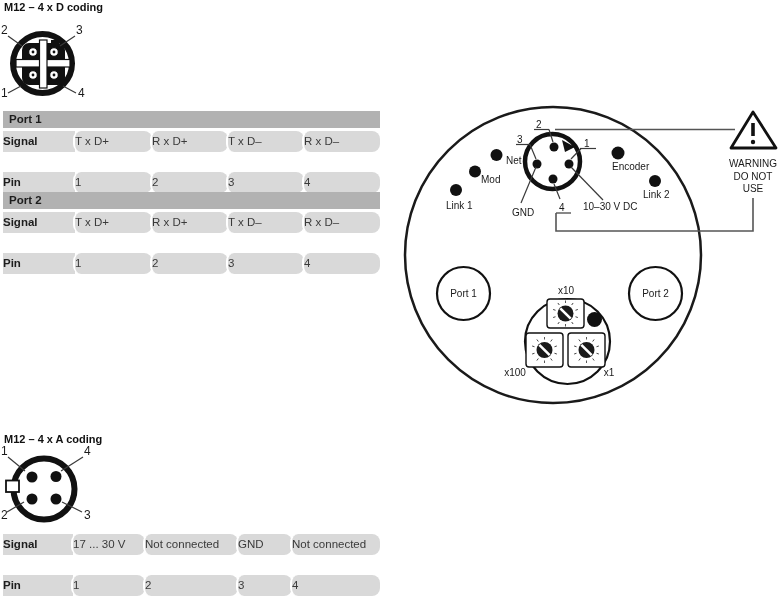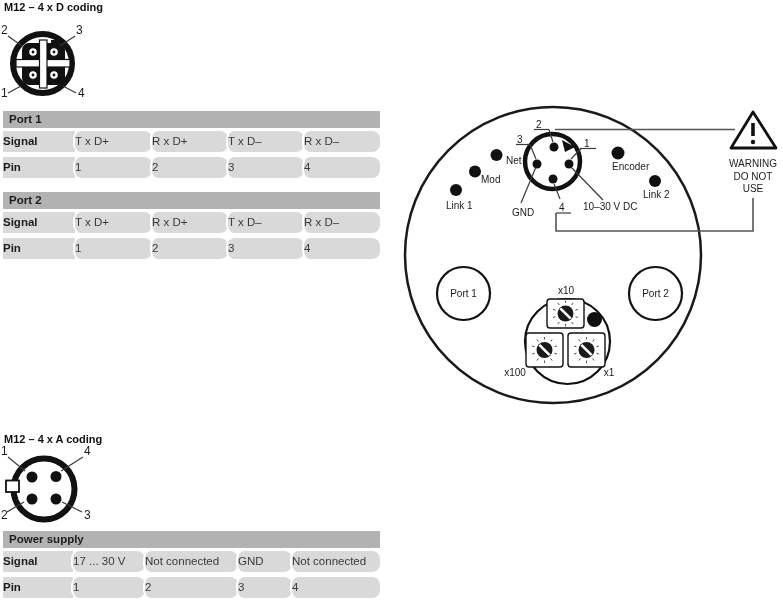--- a/index.html
+++ b/index.html
@@ -3,21 +3,21 @@
 <meta charset="utf-8">
 <style>
   html,body{margin:0;padding:0;background:#fff;}
   body{width:783px;height:600px;position:relative;overflow:hidden;
        font-family:"Liberation Sans",sans-serif;color:#1a1a1a;}
   .abs{position:absolute;}
   .section-title{font-size:11px;font-weight:bold;color:#111;white-space:nowrap;}
   .tbl{position:absolute;left:3px;width:377px;}
   .tbl-header{height:17px;line-height:17px;background:#b2b2b2;font-weight:bold;
               font-size:11.5px;padding-left:6px;color:#1d1d1d;}
-  .tbl-row{display:grid;margin-top:5px;background:#fff;}
+  .tbl-row{display:grid;margin-top:20px;background:#fff;}
   .tbl-row.first{margin-top:3px;}
   .port-cols{grid-template-columns:72px 77px 76px 76px 76px;}
   .power-cols{grid-template-columns:70px 72px 93px 54px 88px;}
   .cell{height:21px;line-height:21px;background:#d9d9d9;font-size:11.5px;
         padding-left:0;color:#3a3a3a;white-space:nowrap;overflow:hidden;}
   .cell.lab{font-weight:bold;color:#1d1d1d;}
   .cell + .cell{border-left:2px solid #fff;margin-left:-2px;border-radius:8px;}
   svg text{font-family:"Liberation Sans",sans-serif;fill:#1a1a1a;}
   .pn{font-size:12px;}
   .dl{font-size:10px;}
@@ -112,21 +112,20 @@
     <line x1="7" y1="71" x2="24" y2="61"></line>
       <line x1="82" y1="71" x2="62" y2="61"></line>
   </g>
   <text class="pn" x="1" y="14">1</text>
   <text class="pn" x="84" y="14">4</text>
   <text class="pn" x="1" y="78">2</text>
   <text class="pn" x="84" y="78">3</text>
 </svg>
 
 <div class="tbl" style="top:531px">
-  <div class="tbl-header">Power supply</div>
   <div class="tbl-row first power-cols">
     <div class="cell lab">Signal</div>
     <div class="cell">17 ... 30 V</div>
     <div class="cell">Not connected</div>
     <div class="cell">GND</div>
     <div class="cell">Not connected</div>
   </div>
   <div class="tbl-row power-cols">
     <div class="cell lab">Pin</div>
     <div class="cell">1</div>

